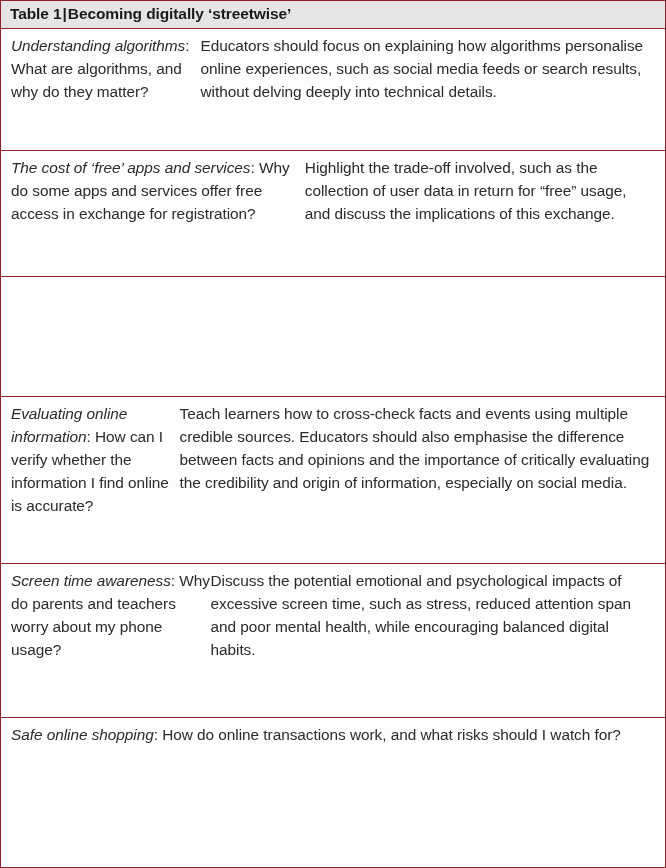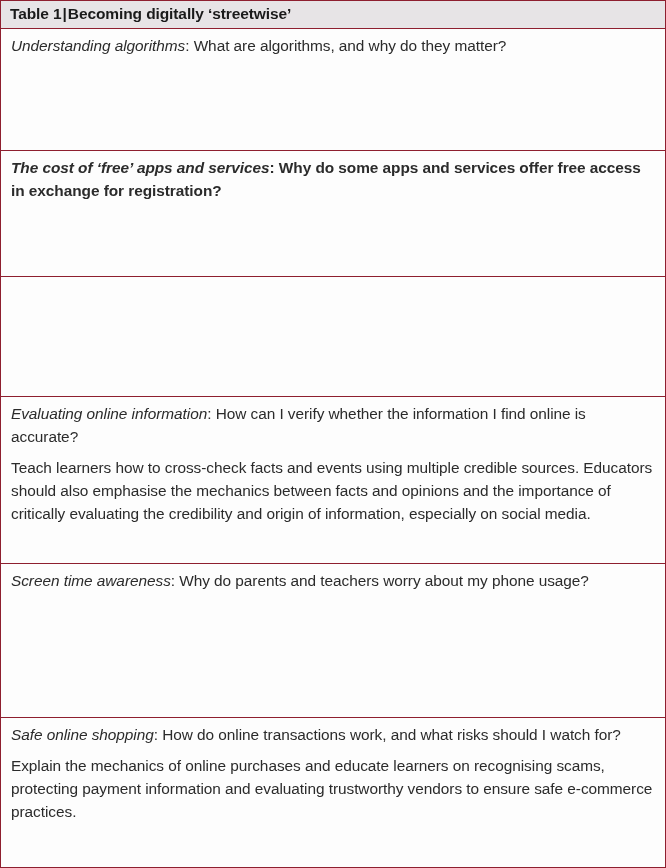--- a/index.html
+++ b/index.html
@@ -46,21 +46,21 @@
     display: flex;
     flex-direction: column;
     flex: 1 1 auto;
   }
 
   .table-row {
     box-sizing: border-box;
     border-bottom: 1.2px solid #8e1f2f;
     padding: 5px 10px 7px 10px;
     display: flex;
-    flex-direction: column;
+    flex-direction: row;
     justify-content: flex-start;
   }
   .table-row:last-child {
     border-bottom: none;
   }
 
   .qa-question,
   .qa-answer {
     margin: 0;
     font-size: 15.4px;
@@ -70,56 +70,58 @@
   }
   .qa-question {
     margin-bottom: 8px;
   }
   .qa-topic {
     font-style: italic;
   }
 
   
   .row-1 { min-height: 122px; }
-  .row-2 { min-height: 126px; font-weight: bold; }
+  .row-2 { min-height: 126px; }
   .row-3 { min-height: 120px; }
   .row-4 { min-height: 167px; }
   .row-5 { min-height: 154px; }
   .row-6 { min-height: 151px; }
 </style>
 </head>
 <body>
 
 <div class="table-figure">
 
   <div class="table-caption">
     <span>Table 1</span><span class="sep">|</span><span>Becoming digitally ‘streetwise’</span>
   </div>
 
   <div class="table-body">
 
     <div class="table-row row-1">
       <p class="qa-question"><span class="qa-topic">Understanding algorithms</span><span>: What are algorithms, and why do they matter?</span></p>
+      <p class="qa-answer">Educators should focus on explaining how algorithms personalise online experiences, such as social media feeds or search results, without delving deeply into technical details.</p>
     </div>
 
     <div class="table-row row-2">
       <p class="qa-question"><span class="qa-topic">The cost of ‘free’ apps and services</span><span>: Why do some apps and services offer free access in exchange for registration?</span></p>
+      <p class="qa-answer">Highlight the trade-off involved, such as the collection of user data in return for “free” usage, and discuss the implications of this exchange.</p>
     </div>
 
     <div class="table-row row-3">
     </div>
 
     <div class="table-row row-4">
       <p class="qa-question"><span class="qa-topic">Evaluating online information</span><span>: How can I verify whether the information I find online is accurate?</span></p>
-      <p class="qa-answer">Teach learners how to cross-check facts and events using multiple credible sources. Educators should also emphasise the mechanics between facts and opinions and the importance of critically evaluating the credibility and origin of information, especially on social media.</p>
+      <p class="qa-answer">Teach learners how to cross-check facts and events using multiple credible sources. Educators should also emphasise the difference between facts and opinions and the importance of critically evaluating the credibility and origin of information, especially on social media.</p>
     </div>
 
     <div class="table-row row-5">
       <p class="qa-question"><span class="qa-topic">Screen time awareness</span><span>: Why do parents and teachers worry about my phone usage?</span></p>
+      <p class="qa-answer">Discuss the potential emotional and psychological impacts of excessive screen time, such as stress, reduced attention span and poor mental health, while encouraging balanced digital habits.</p>
     </div>
 
     <div class="table-row row-6">
       <p class="qa-question"><span class="qa-topic">Safe online shopping</span><span>: How do online transactions work, and what risks should I watch for?</span></p>
-      <p class="qa-answer">Explain the mechanics of online purchases and educate learners on recognising scams, protecting payment information and evaluating trustworthy vendors to ensure safe e-commerce practices.</p>
     </div>
 
   </div>
 </div>
 
 </body></html>

